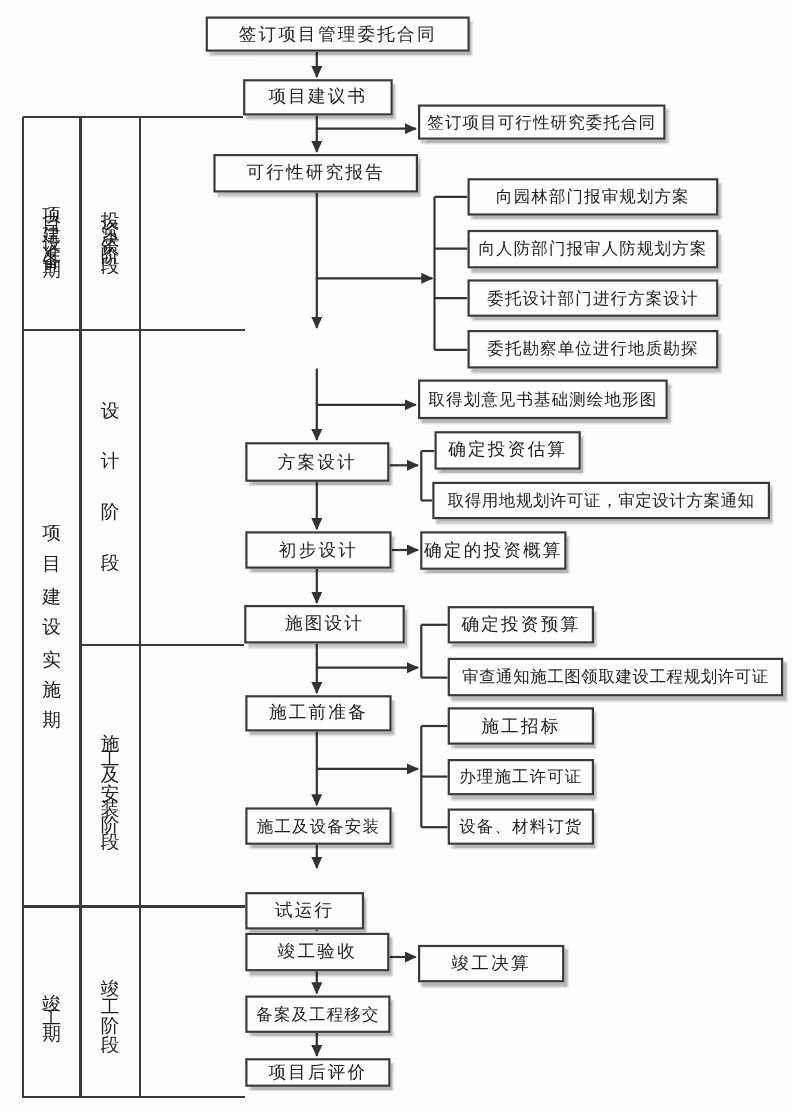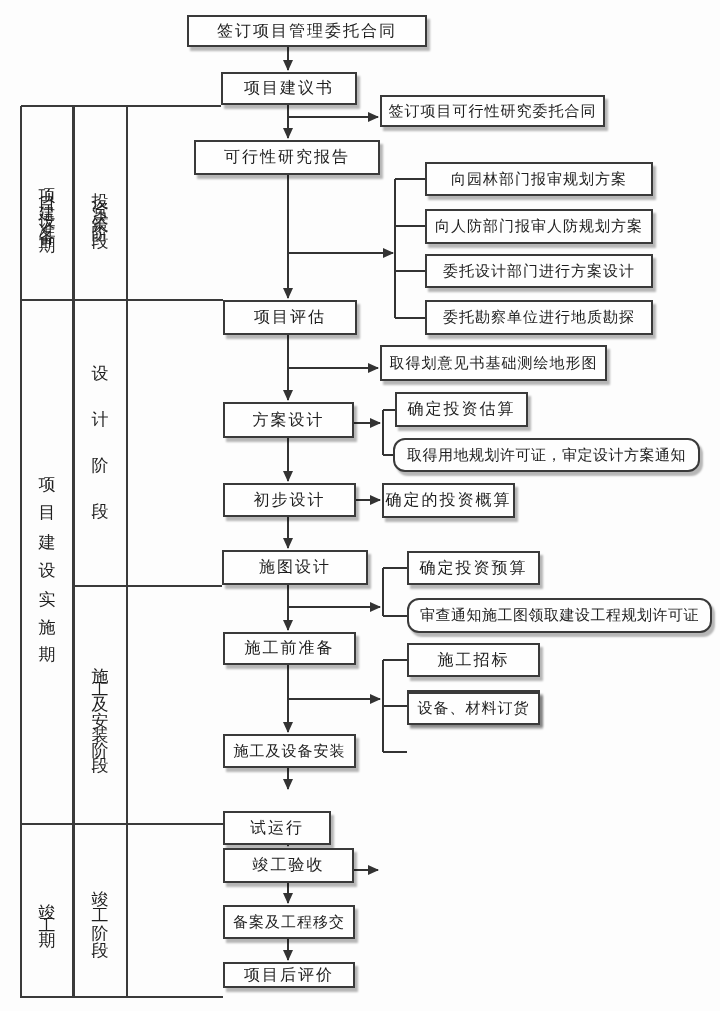--- a/index.html
+++ b/index.html
@@ -21,21 +21,21 @@
     background:#fefefe;
     border:2px solid #3a3a3a;
     box-shadow:3px 4px 2px rgba(0,0,0,0.28);
     display:flex;align-items:center;justify-content:center;
     font-size:16px;letter-spacing:2px;
     white-space:nowrap;
     z-index:2;
     padding:0 2px;
   }
   .box.mid{font-size:15px;letter-spacing:1px;}
-  .box.long{font-size:15px;letter-spacing:0.5px;border-radius:12px;}
+  .box.long{font-size:15px;letter-spacing:0.5px;}
   .vcell{
     position:absolute;
     display:flex;align-items:center;justify-content:center;
     z-index:2;
   }
   .vtext{
     writing-mode:vertical-lr;
     text-orientation:upright;
     font-size:17px;
     line-height:1;
@@ -134,21 +134,20 @@
   <div class="vcell" style="left:73px;top:586px;width:54px;height:238px">
     <span class="vtext" style="letter-spacing:15px">施工及安装阶段</span>
   </div>
   <div class="vcell" style="left:73px;top:824px;width:54px;height:173px">
     <span class="vtext" style="letter-spacing:17px">竣工阶段</span>
   </div>
 
   <div class="box" style="left:187px;top:15px;width:240px;height:32px">签订项目管理委托合同</div>
   <div class="box" style="left:221px;top:72px;width:136px;height:33px">项目建议书</div>
   <div class="box" style="left:194px;top:140px;width:186px;height:35px">可行性研究报告</div>
-  <div class="box" style="left:223px;top:300px;width:134px;height:35px">项目评估</div>
   <div class="box" style="left:223px;top:402px;width:131px;height:36px">方案设计</div>
   <div class="box" style="left:223px;top:483px;width:133px;height:34px">初步设计</div>
   <div class="box" style="left:222px;top:550px;width:146px;height:35px">施图设计</div>
   <div class="box" style="left:223px;top:632px;width:133px;height:33px">施工前准备</div>
   <div class="box mid" style="left:223px;top:734px;width:133px;height:34px">施工及设备安装</div>
   <div class="box" style="left:223px;top:811px;width:108px;height:34px">试运行</div>
   <div class="box" style="left:223px;top:848px;width:131px;height:35px">竣工验收</div>
   <div class="box mid" style="left:223px;top:905px;width:132px;height:34px">备案及工程移交</div>
   <div class="box" style="left:223px;top:962px;width:132px;height:26px">项目后评价</div>
 
@@ -158,15 +157,16 @@
   <div class="box mid" style="left:425px;top:254px;width:228px;height:34px">委托设计部门进行方案设计</div>
   <div class="box mid" style="left:425px;top:300px;width:228px;height:35px">委托勘察单位进行地质勘探</div>
   <div class="box mid" style="left:380px;top:345px;width:227px;height:36px">取得划意见书基础测绘地形图</div>
   <div class="box" style="left:395px;top:392px;width:133px;height:35px">确定投资估算</div>
   <div class="box long" style="left:393px;top:438px;width:307px;height:34px">取得用地规划许可证，审定设计方案通知</div>
   <div class="box" style="left:382px;top:483px;width:133px;height:35px">确定的投资概算</div>
   <div class="box" style="left:407px;top:551px;width:133px;height:34px">确定投资预算</div>
   <div class="box long" style="left:407px;top:598px;width:305px;height:35px">审查通知施工图领取建设工程规划许可证</div>
   <div class="box mid" style="left:407px;top:690px;width:133px;height:33px">办理施工许可证</div>
   <div class="box" style="left:407px;top:643px;width:133px;height:34px">施工招标</div>
-  <div class="box mid" style="left:407px;top:692px;width:133px;height:33px">设备、材料订货</div>
+  <div class="box mid" style="left:407px;top:735px;width:133px;height:33px">设备、材料订货</div>
+  <div class="box" style="left:380px;top:859px;width:133px;height:34px">竣工决算</div>
 
 </div>
 
 </body></html>

